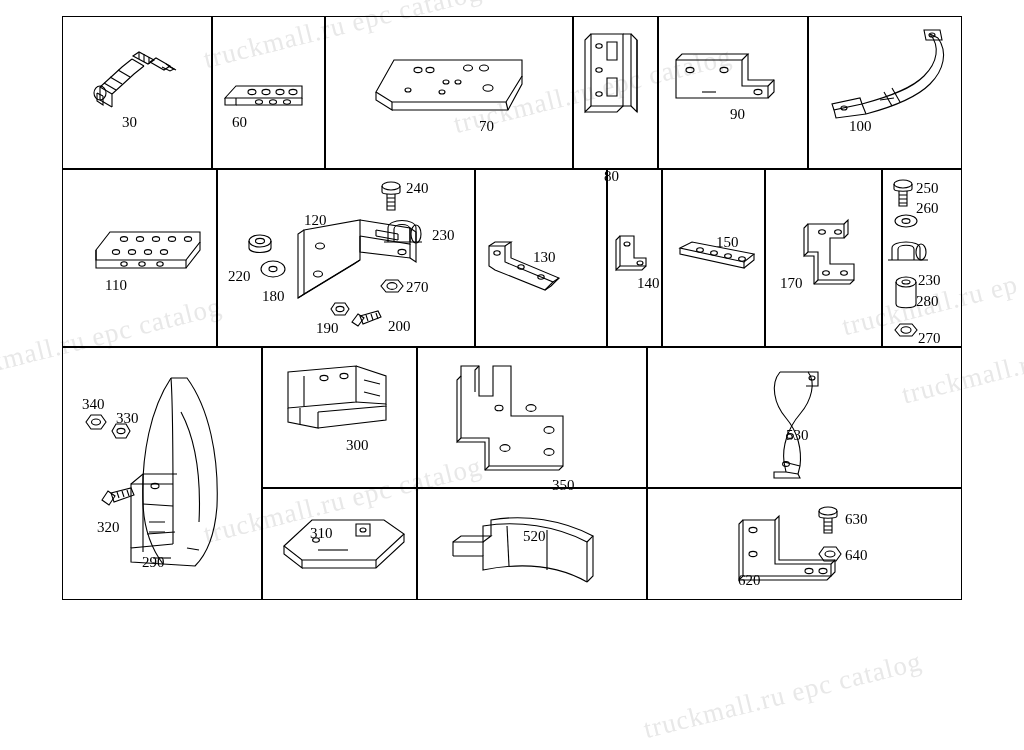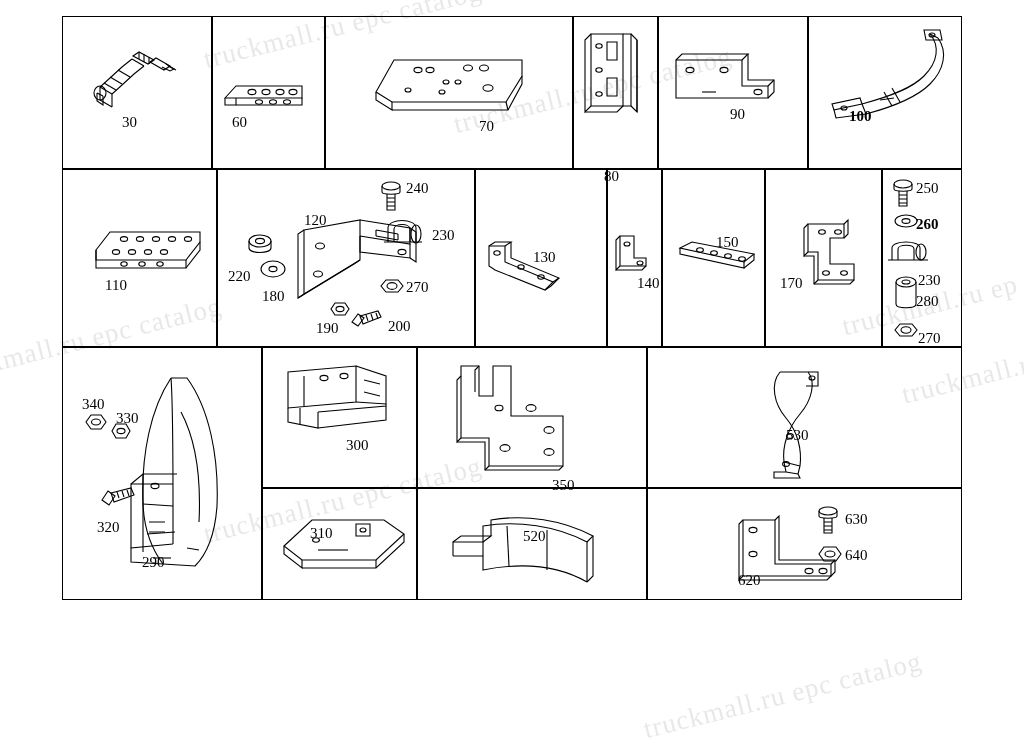--- a/index.html
+++ b/index.html
@@ -216,21 +216,21 @@
       <path d="M40 76 L12 82 L14 90 L44 86"></path>
       <path d="M12 82 L10 76 L38 70 L40 76"></path>
       <path d="M102 2 L118 2 L120 12 L104 12 Z"></path>
       <ellipse cx="110" cy="7" rx="3" ry="2"></ellipse>
       <path d="M62 64 L70 78"></path>
       <path d="M70 60 L78 74"></path>
       <path d="M58 72 L72 70"></path>
       <ellipse cx="22" cy="80" rx="3" ry="2"></ellipse>
     </svg>
   </div>
-  <div class="lbl" style="left:849px; top:108px;font-weight:bold;">100</div>
+  <div class="lbl" style="left:849px; top:118px;">100</div>
 
   <div class="part" style="left:90px; top:222px;">
     <svg width="116" height="60" viewBox="0 0 116 60" fill="none" stroke="#000" stroke-width="1.1">
       <path d="M6 28 L20 10 L110 10 L110 20 L96 38 L6 38 Z"></path>
       <path d="M6 28 L6 36 L6 38"></path>
       <path d="M96 38 L96 46 L6 46 L6 38"></path>
       <path d="M96 46 L110 28 L110 20"></path>
       <ellipse cx="34" cy="17" rx="3.6" ry="2.4"></ellipse>
       <ellipse cx="50" cy="17" rx="3.6" ry="2.4"></ellipse>
       <ellipse cx="66" cy="17" rx="3.6" ry="2.4"></ellipse>
@@ -388,21 +388,21 @@
     </svg>
   </div>
   <div class="lbl" style="left:916px; top:180px;">250</div>
 
   <div class="part" style="left:894px; top:212px;">
     <svg width="24" height="18" viewBox="0 0 24 18" fill="none" stroke="#000" stroke-width="1.1">
       <ellipse cx="12" cy="9" rx="11" ry="6"></ellipse>
       <ellipse cx="12" cy="9" rx="4" ry="2.4"></ellipse>
     </svg>
   </div>
-  <div class="lbl" style="left:916px; top:216px;font-weight:bold;">260</div>
+  <div class="lbl" style="left:916px; top:200px;">260</div>
 
   <div class="part" style="left:886px; top:234px;">
     <svg width="52" height="32" viewBox="0 0 52 32" fill="none" stroke="#000" stroke-width="1.1">
       <path d="M6 26 L6 14 C6 6 34 6 34 14 L34 26"></path>
       <path d="M12 26 L12 15 C12 10 28 10 28 15 L28 26"></path>
       <ellipse cx="35" cy="18" rx="5" ry="8"></ellipse>
       <path d="M2 26 L42 26"></path>
     </svg>
   </div>
   <div class="lbl" style="left:918px; top:272px;">230</div>

